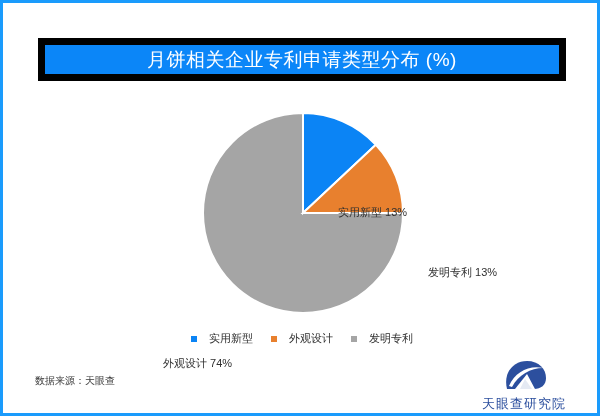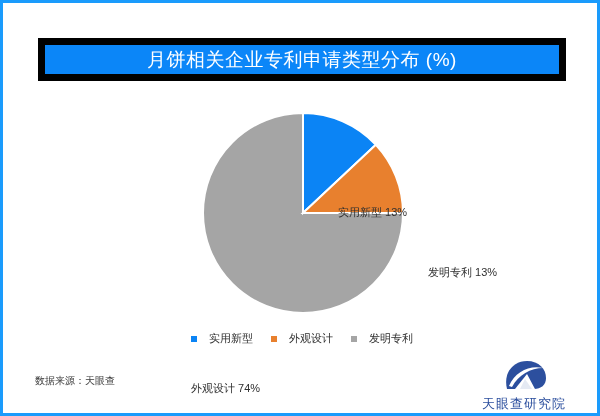--- a/index.html
+++ b/index.html
@@ -66,21 +66,21 @@
   }
 
   .callout {
     position: absolute;
     font-size: 11px;
     color: #2f2f2f;
     white-space: nowrap;
   }
   #label-shiyong { left: 300px; top: 112px; }
   #label-faming  { left: 358px; top: 172px; margin-left: 32px; }
-  #label-waiguan { left: 125px; top: 288px; margin-left: 28px; }
+  #label-waiguan { left: 125px; top: 263px; }
 
   
   #legend {
     position: absolute;
     left: 0;
     top: 238px;
     width: 528px;
     display: flex;
     align-items: center;
     justify-content: center;

